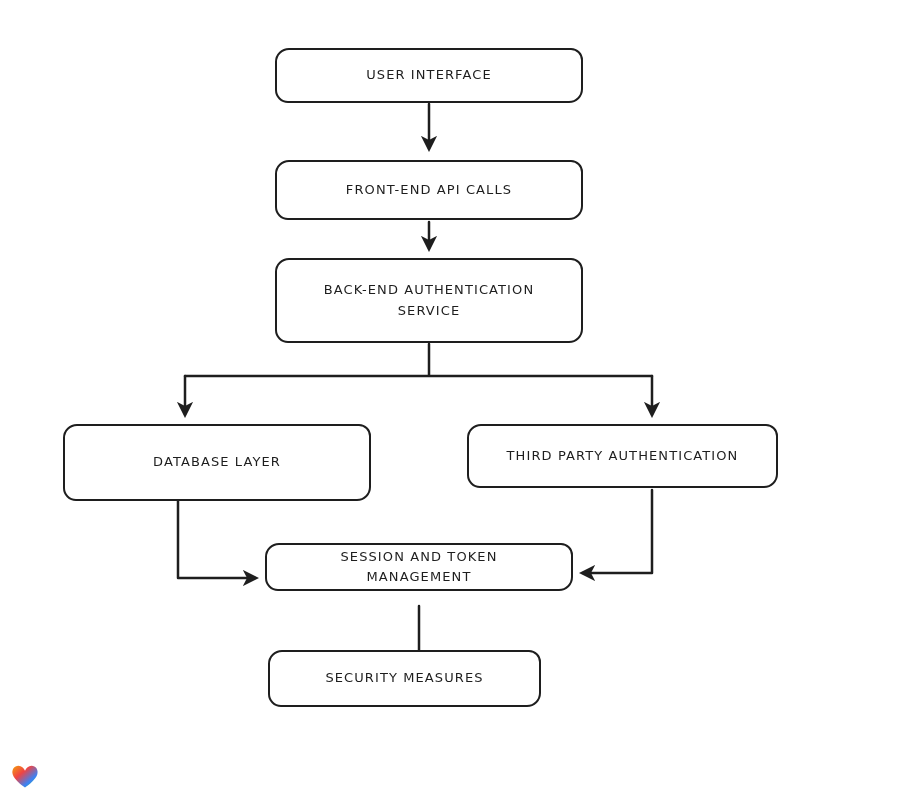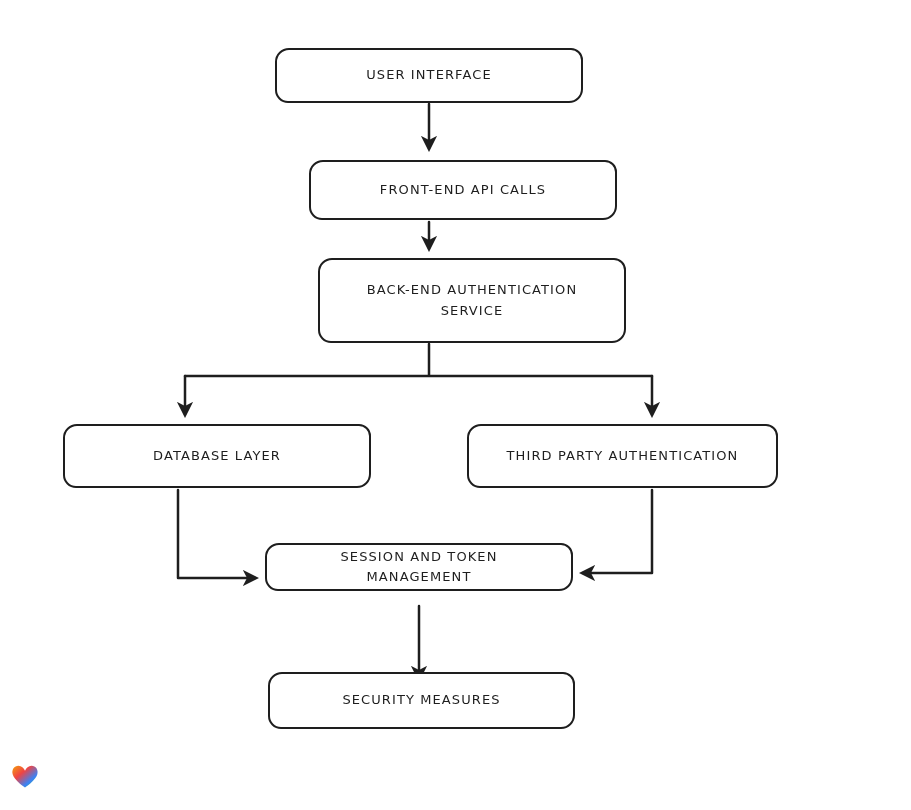--- a/index.html
+++ b/index.html
@@ -35,26 +35,26 @@
     text-align: center;
     color: #1e1e1e;
     font-size: 13px;
     letter-spacing: 1.1px;
     line-height: 1.55;
     white-space: pre-line;
     padding: 4px 31px;
     z-index: 2;
   }
   .node-user-interface        { left: 275px; top: 48px;  width: 308px; height: 55px; }
-  .node-front-end             { left: 275px; top: 160px; width: 308px; height: 60px; margin-left: 34px; }
-  .node-back-end              { left: 275px; top: 258px; width: 308px; height: 85px; margin-left: 43px; }
-  .node-database              { left: 63px;  top: 424px; width: 308px; height: 64px; }
+  .node-front-end             { left: 275px; top: 160px; width: 308px; height: 60px; }
+  .node-back-end              { left: 275px; top: 258px; width: 308px; height: 85px; }
+  .node-database              { left: 63px;  top: 424px; width: 308px; height: 77px; }
   .node-third-party           { left: 451px; top: 424px; width: 311px; height: 64px; margin-left: 16px; }
   .node-session               { left: 265px; top: 543px; width: 308px; height: 48px; }
-  .node-security              { left: 268px; top: 672px; width: 307px; height: 57px; }
+  .node-security              { left: 268px; top: 650px; width: 273px; height: 57px; }
   .logo {
     position: absolute;
     left: 10px;
     top: 761px;
     width: 30px;
     height: 30px;
     z-index: 3;
   }
 </style>
 </head>

